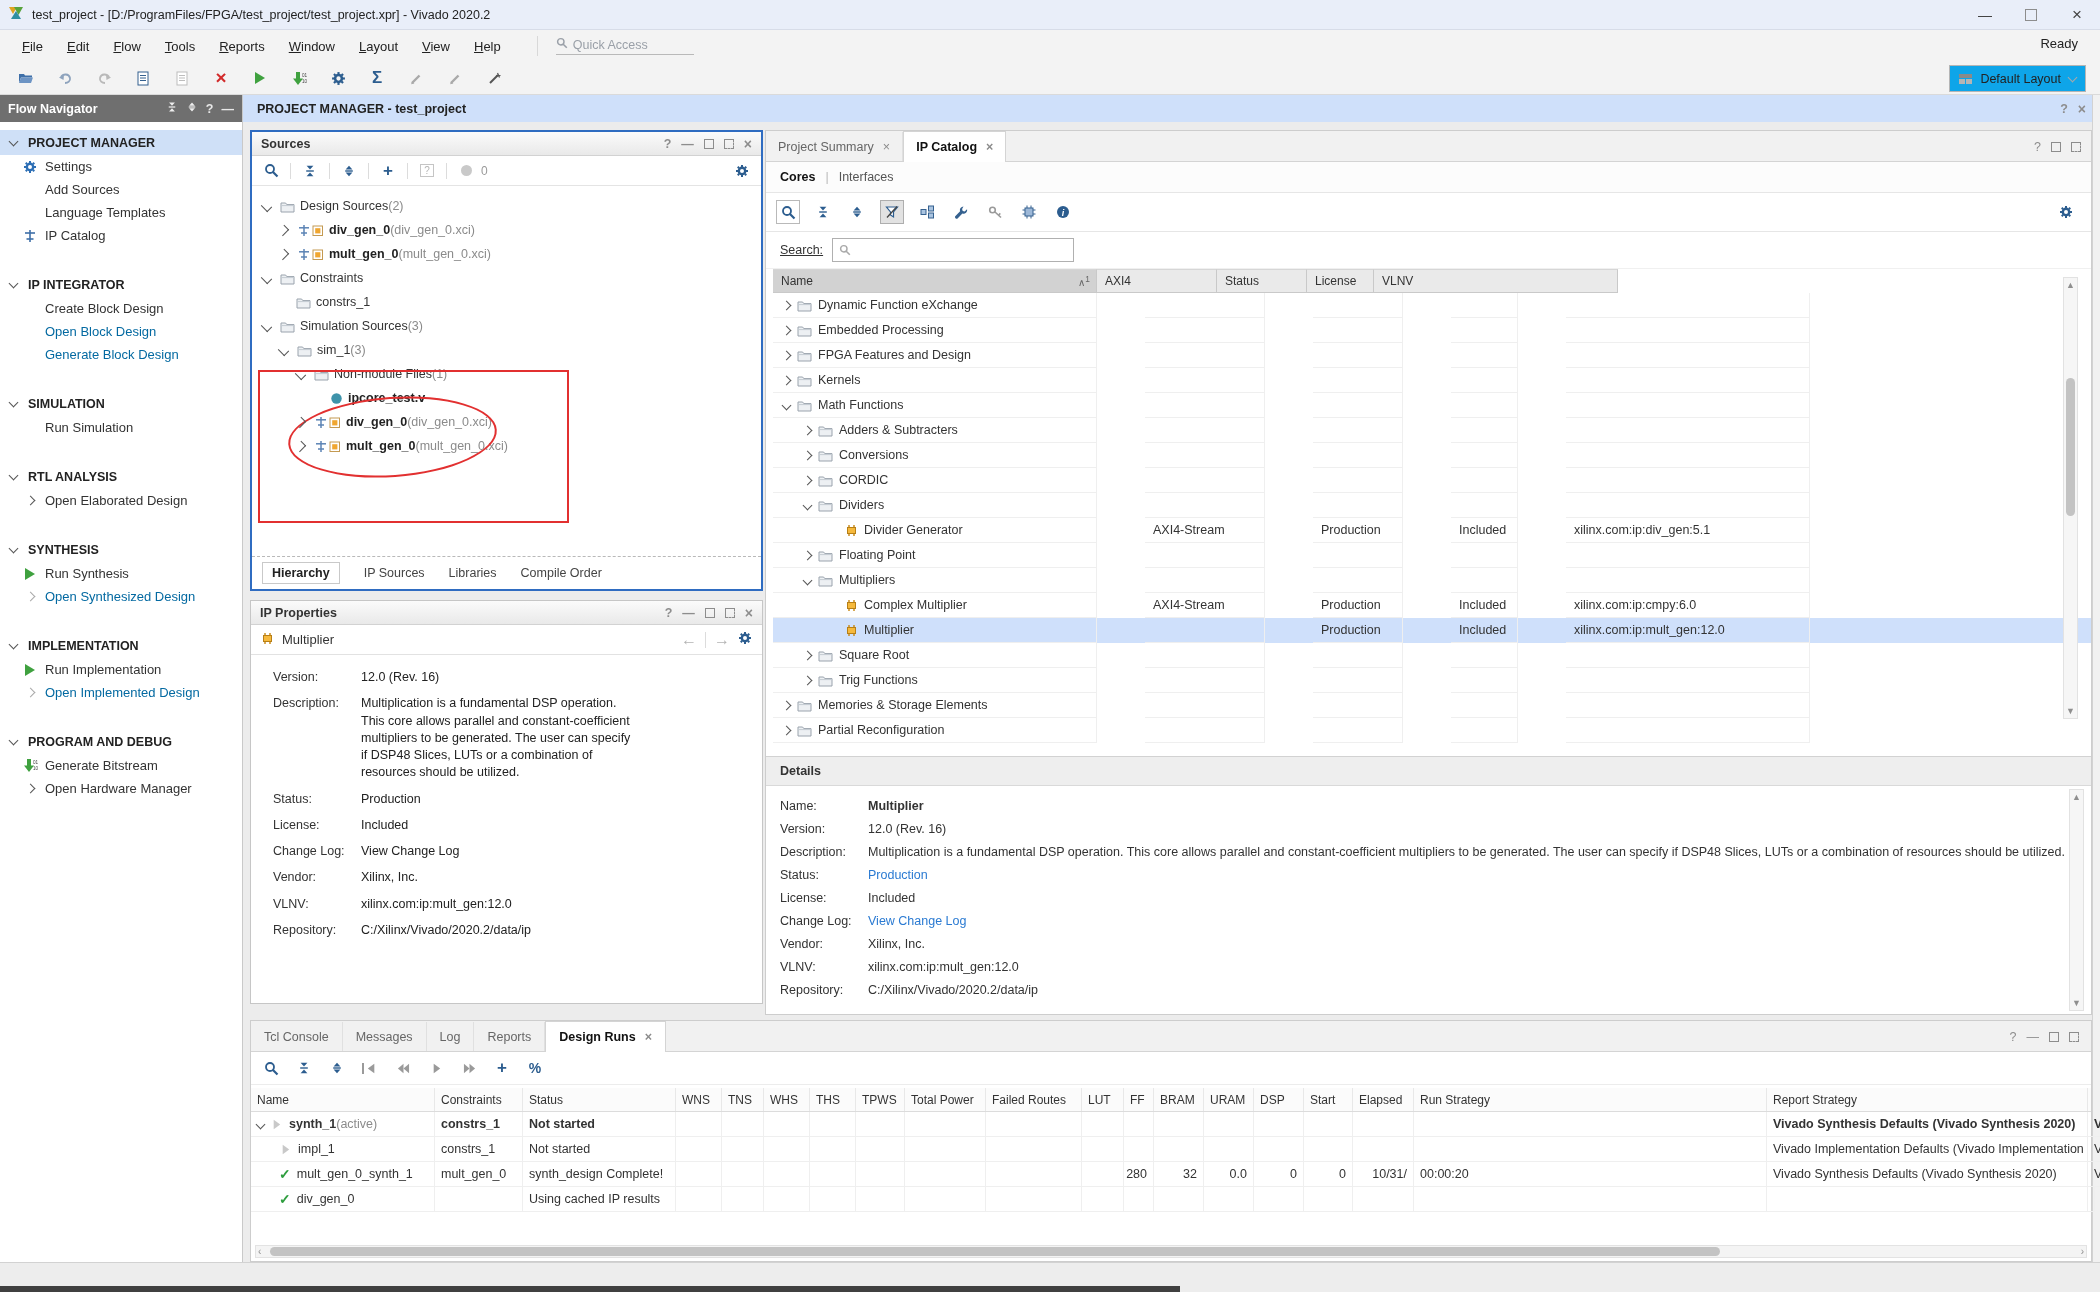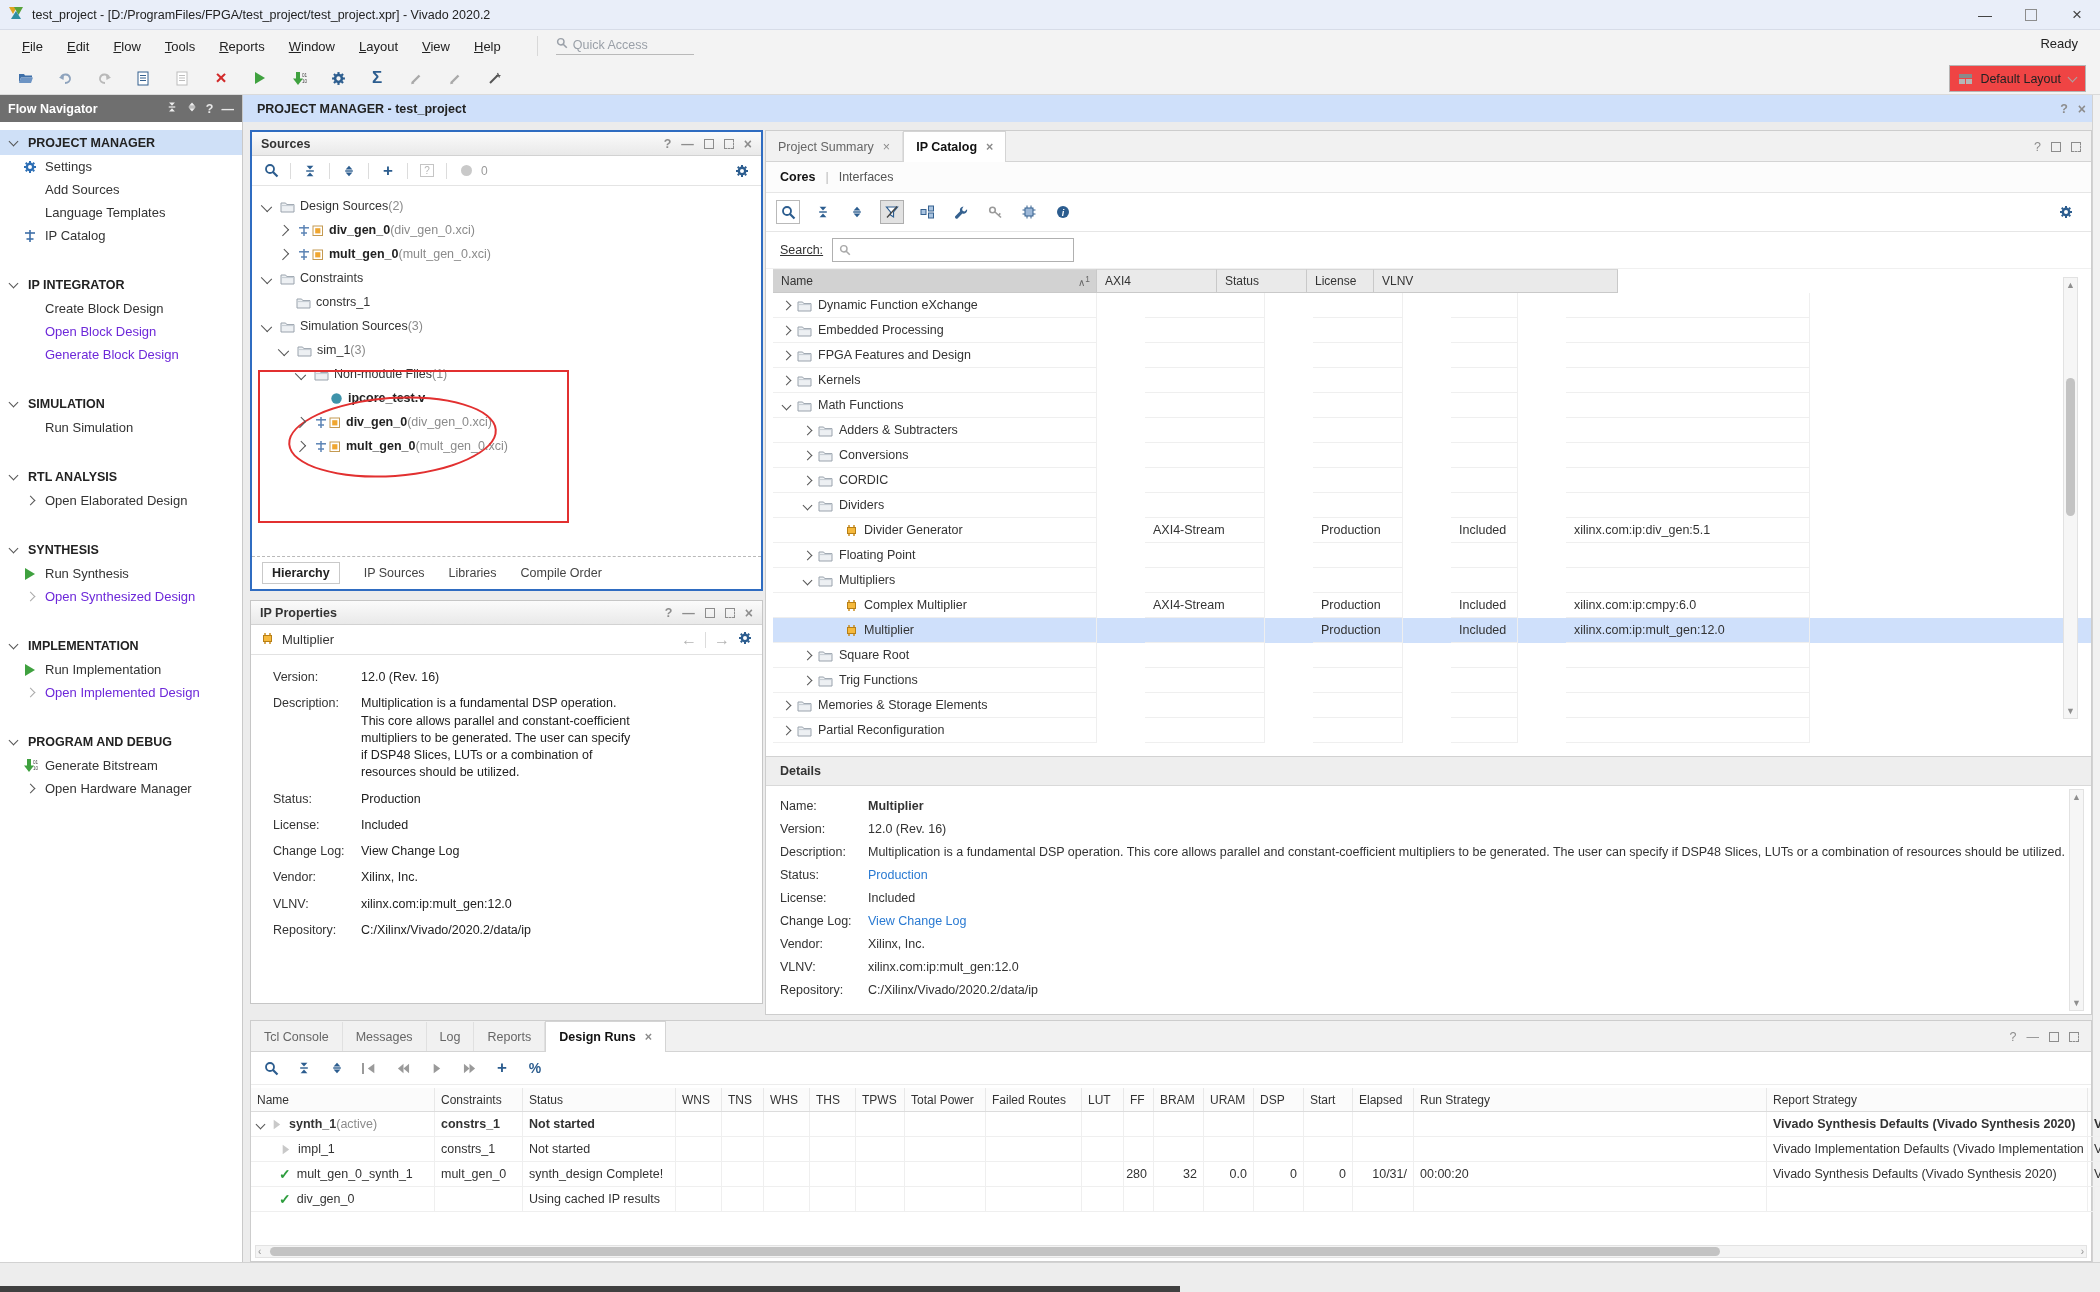--- a/index.html
+++ b/index.html
@@ -16,21 +16,21 @@
   .mitem{padding:4px 12px;color:#222;font-size:13px;}
   .mitem:first-letter{text-decoration:underline;}
   .qa{margin-left:24px;border-left:1px solid #d8d8d8;padding-left:18px;height:20px;display:flex;align-items:center;}
   .qa-box{width:138px;border-bottom:1px solid #b9b9b9;color:#9aa0a8;font-size:12.5px;display:flex;align-items:center;gap:5px;padding-bottom:2px;}
   .ready{position:absolute;right:22px;top:36px;font-size:13px;color:#222;}
   .toolbar{left:0;top:62px;width:2100px;height:33px;background:#f3f3f3;border-bottom:1px solid #dadada;
            display:flex;align-items:center;gap:19px;padding-left:16px;box-sizing:border-box;}
   .tbi{display:flex;align-items:center;justify-content:center;width:20px;height:20px;}
   .redx{color:#d22b2b;font-weight:bold;font-size:19px;}
   .sigma{color:#2c5d8f;font-weight:bold;font-size:17px;}
-  .layout-dd{position:absolute;right:14px;top:65px;height:25px;background:#ef4444;border:1px solid #b5b5b5;
+  .layout-dd{position:absolute;right:14px;top:65px;height:25px;background:#0ea5e9;border:1px solid #b5b5b5;
              display:flex;align-items:center;gap:8px;padding:0 9px;font-size:12.5px;color:#222;}
   .grid-ic{display:inline-block;width:13px;height:10px;background:linear-gradient(#8a8a8a,#8a8a8a) top/13px 4px no-repeat,linear-gradient(#b5b5b5,#b5b5b5) bottom left/6px 5px no-repeat,linear-gradient(#b5b5b5,#b5b5b5) bottom right/6px 5px no-repeat;}
   
   .chev{display:inline-block;width:6px;height:6px;border-right:1.7px solid #555;border-bottom:1.7px solid #555;
         transform:rotate(-45deg);flex:none;}
   .chev.d{transform:rotate(45deg);}
   .chev.gray{border-color:#a9a9a9;}
   .tri-play{display:inline-block;width:0;height:0;border-left:10px solid #3fa13f;border-top:6px solid transparent;border-bottom:6px solid transparent;}
   .box-ic{display:inline-block;width:8px;height:8px;border:1.3px solid #8d8d8d;}
   .ck{color:#2f9e3f;font-weight:bold;font-size:14px;}
@@ -38,21 +38,21 @@
   
   .flownav{left:0;top:95px;width:243px;height:1167px;background:#fff;border-right:1px solid #c9c9c9;box-sizing:border-box;}
   .fn-head{height:27px;background:#6f6f6f;color:#fff;display:flex;align-items:center;padding:0 8px;font-weight:bold;font-size:12.5px;box-sizing:border-box;}
   .fn-body{padding-top:8px;}
   .fn-sec{display:flex;align-items:center;height:25px;padding-left:10px;font-weight:bold;font-size:12.5px;color:#222;margin-top:25px;}
   .fn-sec.first{margin-top:0;}
   .fn-sec.sel{background:#cfe0f7;}
   .fn-sec .chev{margin-right:11px;margin-bottom:2px;}
   .fn-item{display:flex;align-items:center;height:23px;font-size:13px;color:#333;}
   .fn-item .fn-ic{width:20px;display:flex;justify-content:center;margin-left:20px;margin-right:5px;flex:none;}
-  .fn-item.dis{color:#6d28d9;}
+  .fn-item.dis{color:#0369a1;}
   
   .ws-bg{left:243px;top:122px;width:1849px;height:1140px;background:#ececec;}
   .ctxbar{left:243px;top:95px;width:1857px;height:27px;background:#cfe0fa;display:flex;align-items:center;
           padding:0 14px;box-sizing:border-box;font-weight:bold;font-size:12.5px;color:#222;}
   .rstrip{left:2092px;top:95px;width:8px;height:1167px;background:#f1f1f1;border-left:1px solid #d2d2d2;box-sizing:border-box;}
   
   .panel{background:#fff;border:1px solid #c6c6c6;box-sizing:border-box;}
   .phead{height:24px;background:linear-gradient(#fbfbfb,#e9e9e9);border-bottom:1px solid #d2d2d2;
          display:flex;align-items:center;padding:0 9px;font-weight:bold;font-size:12.5px;box-sizing:border-box;}
   .sp{flex:1;}

